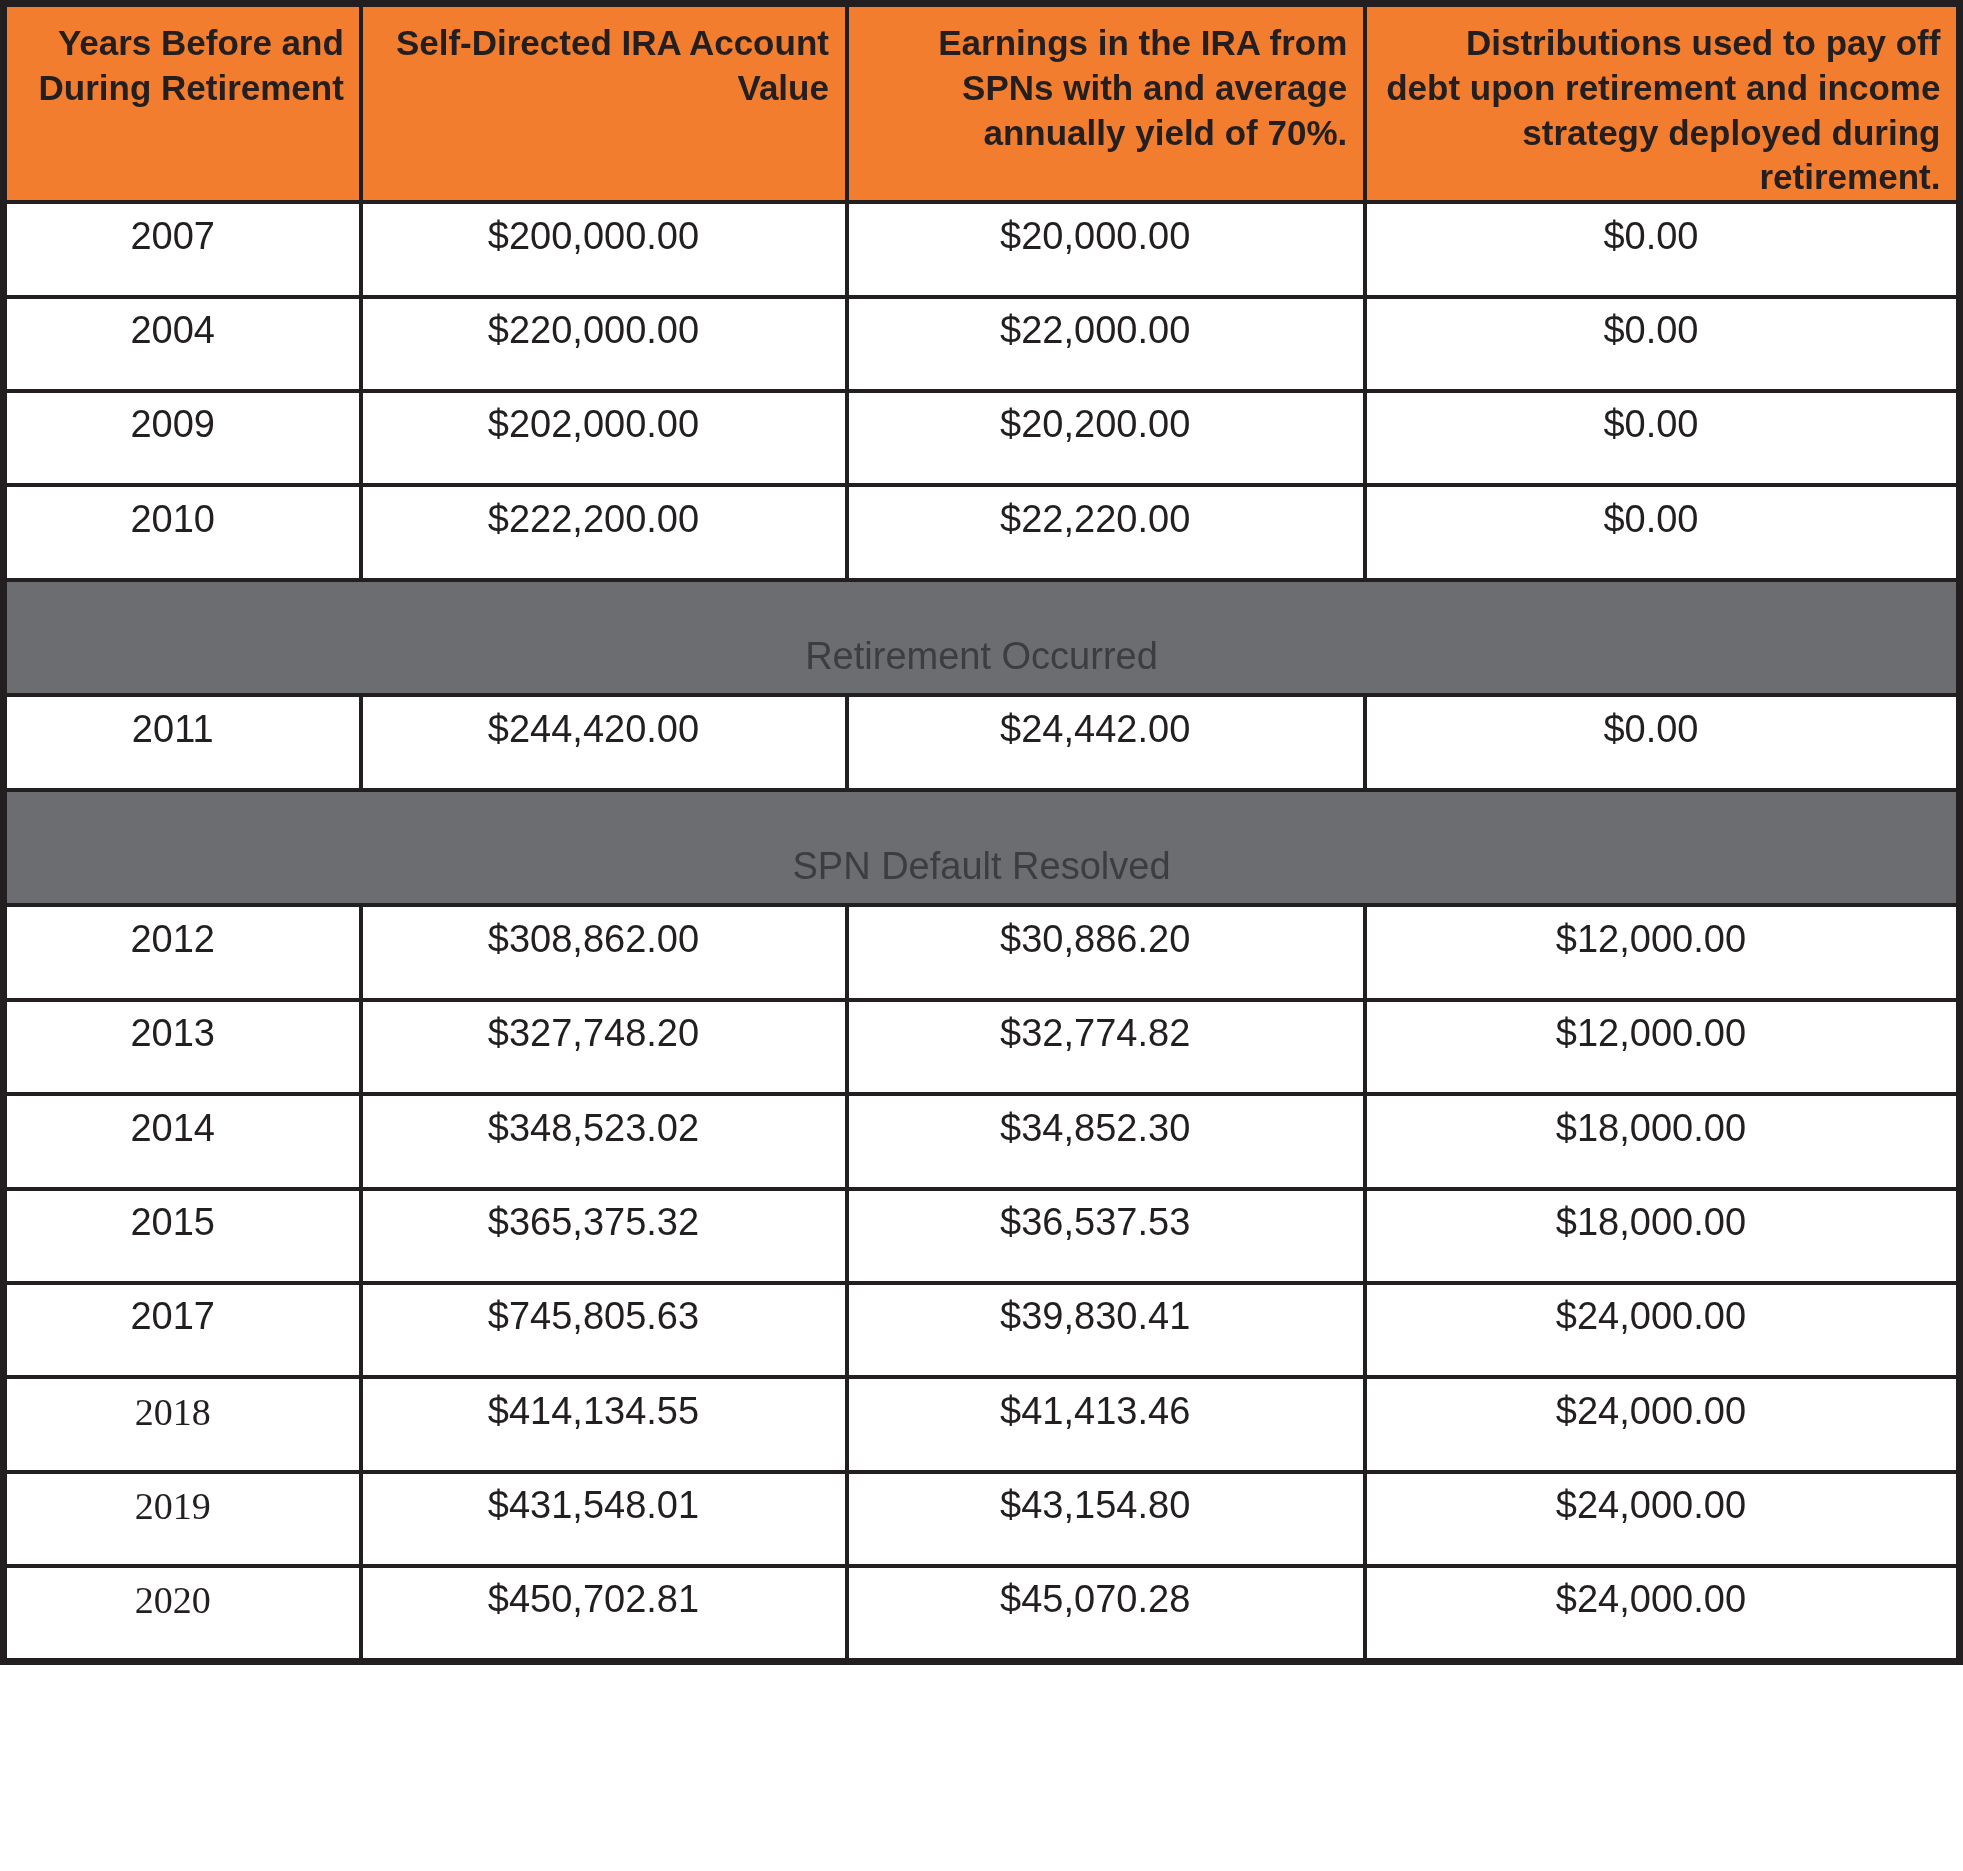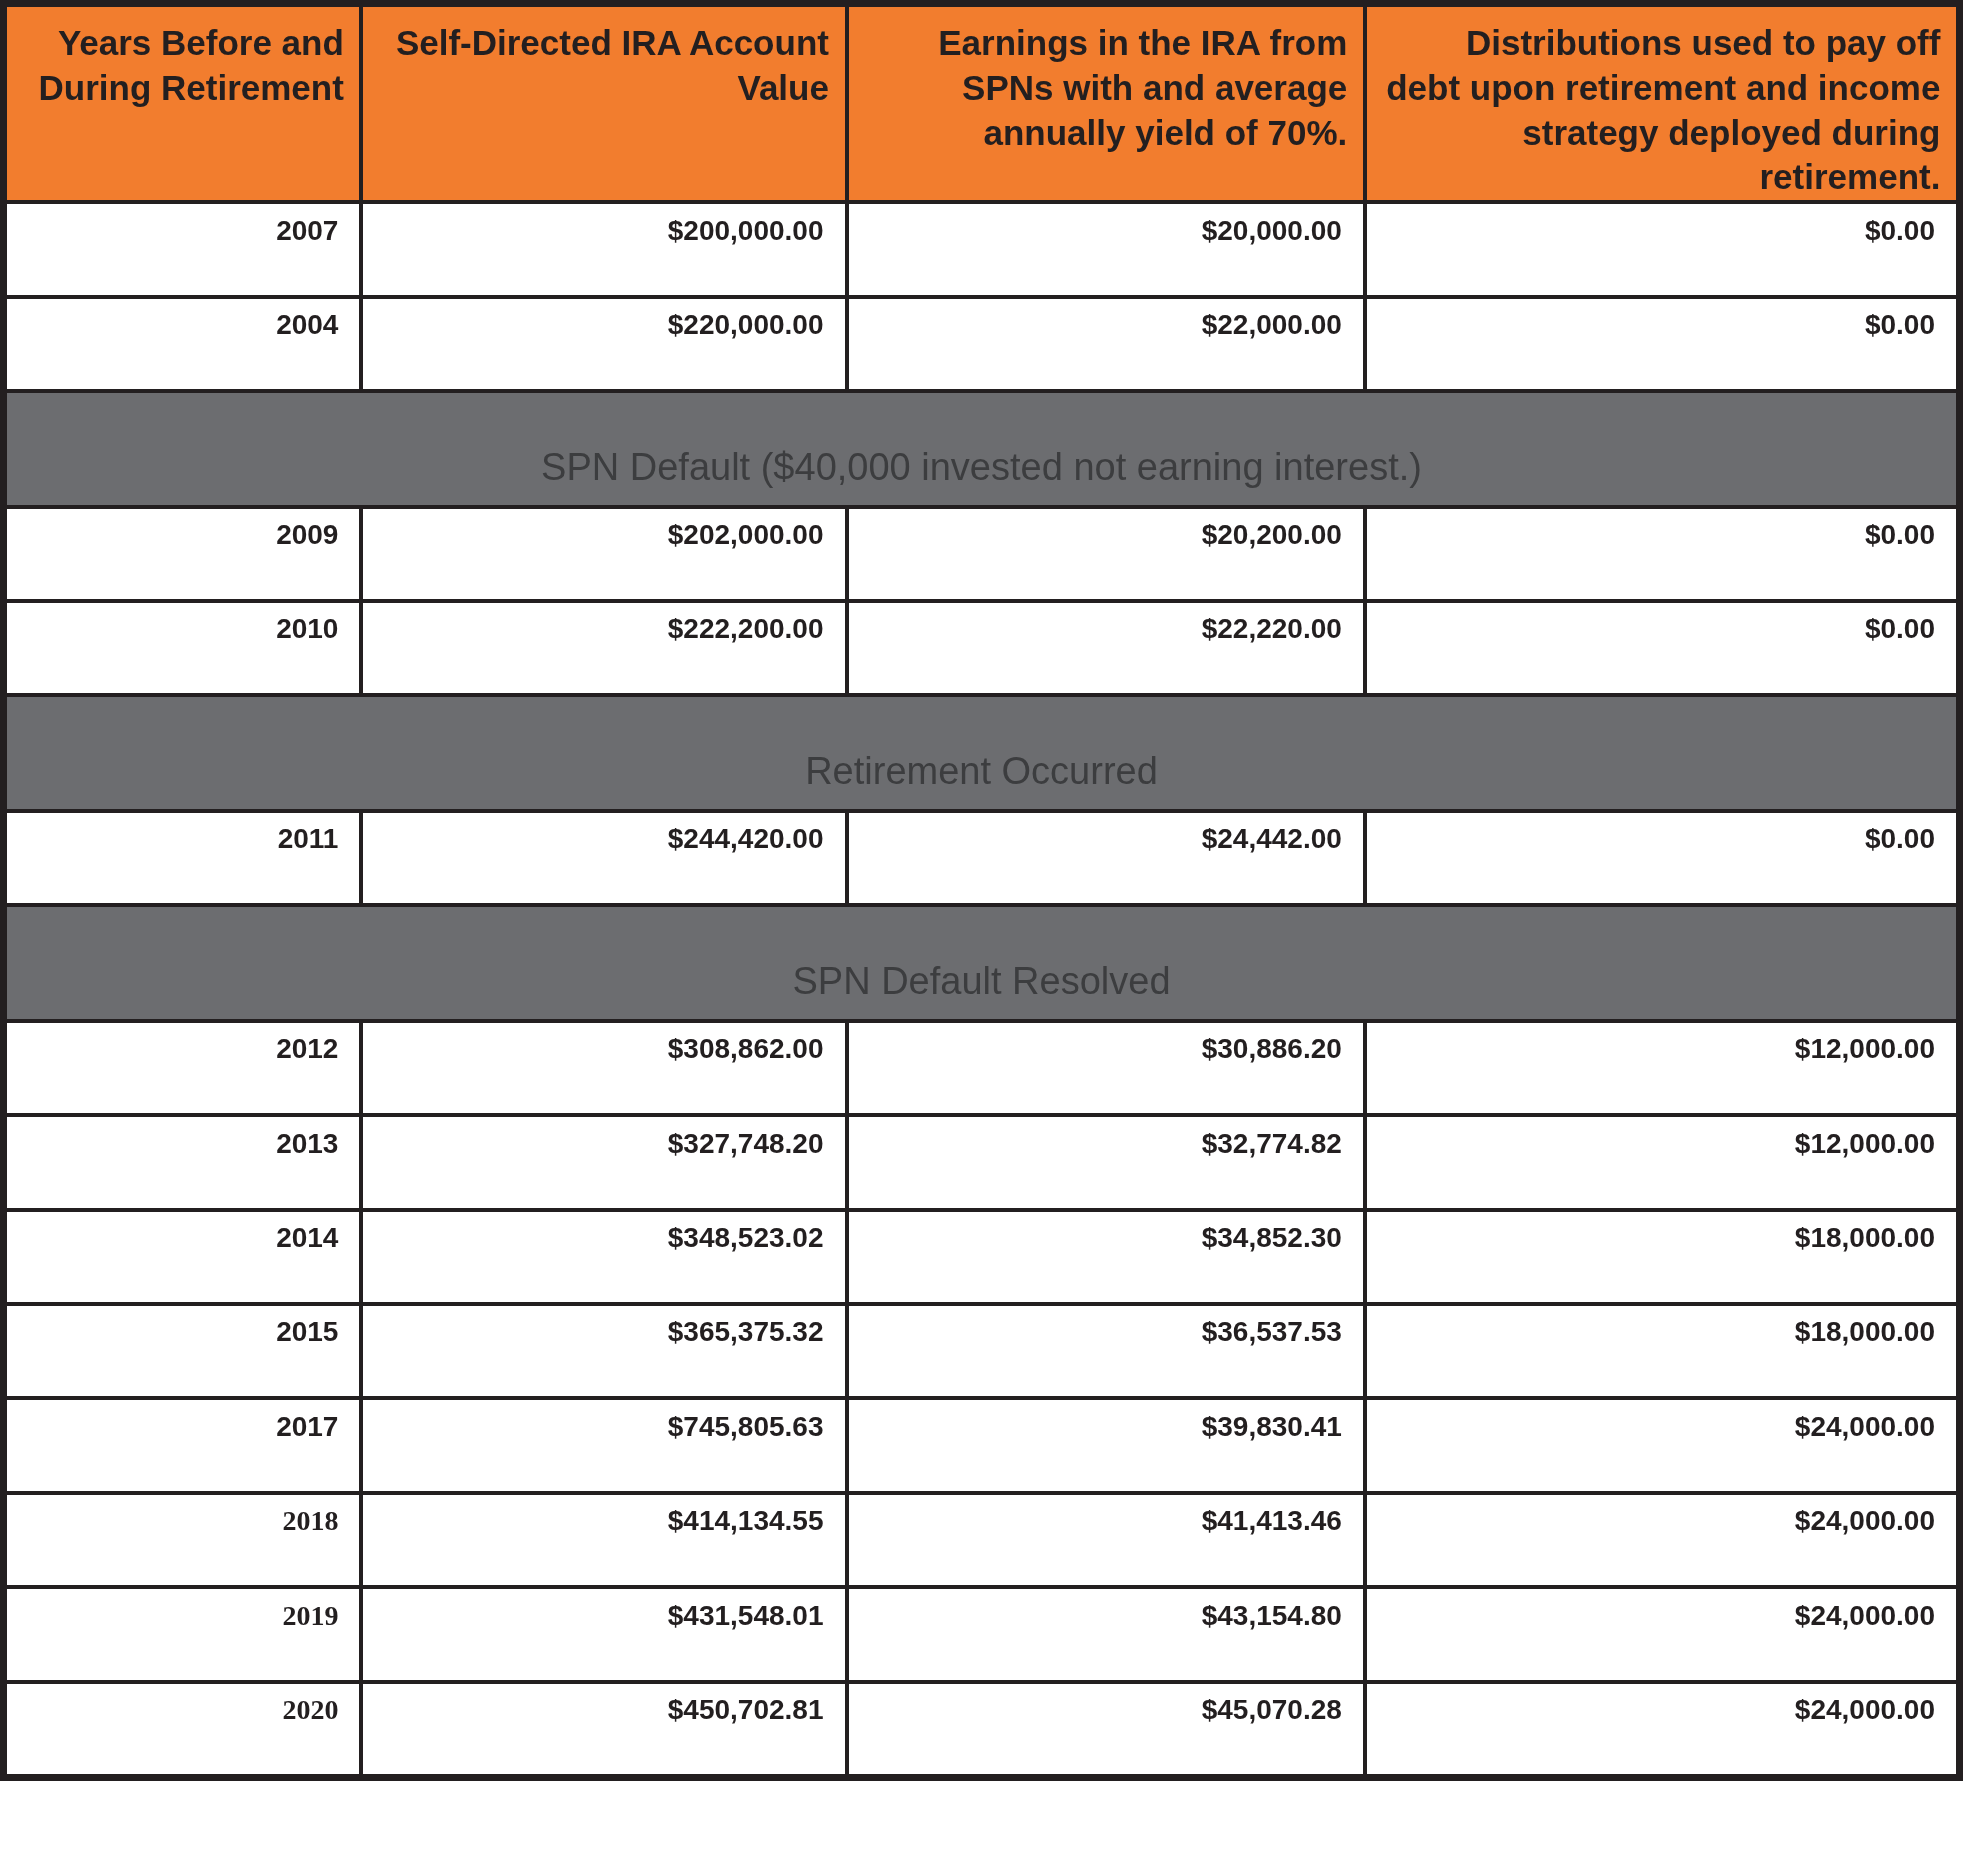--- a/index.html
+++ b/index.html
@@ -26,24 +26,24 @@
     padding:14px 15.6px 0 15.6px;
     font-size:35px;
     font-weight:700;
     line-height:1.28;
     height:169px;
   }
   .data-cell{
     height:80px;
     background:#ffffff;
     vertical-align:top;
-    text-align:right;
+    text-align:center;
     padding:10.4px 21px 0 0;
-    font-size:28px;
-    font-weight:700;
+    font-size:38px;
+    font-weight:400;
   }
   .year-cell.serif{font-family:"Liberation Serif", serif;}
   .band-cell{
     height:96px;
     background:var(--gray);
     color:var(--band-text);
     text-align:center;
     vertical-align:bottom;
     padding:0 0 15.6px 0;
     font-size:38px;
@@ -75,23 +75,20 @@
           <td class="data-cell year-cell">2007</td>
           <td class="data-cell">$200,000.00</td>
           <td class="data-cell">$20,000.00</td>
           <td class="data-cell">$0.00</td>
         </tr>
         <tr>
           <td class="data-cell year-cell">2004</td>
           <td class="data-cell">$220,000.00</td>
           <td class="data-cell">$22,000.00</td>
           <td class="data-cell">$0.00</td>
-        </tr>
-        <tr>
-          <td colspan="4" class="band-cell">SPN Default ($40,000 invested not earning interest.)</td>
         </tr>
         <tr>
           <td class="data-cell year-cell">2009</td>
           <td class="data-cell">$202,000.00</td>
           <td class="data-cell">$20,200.00</td>
           <td class="data-cell">$0.00</td>
         </tr>
         <tr>
           <td class="data-cell year-cell">2010</td>
           <td class="data-cell">$222,200.00</td>

